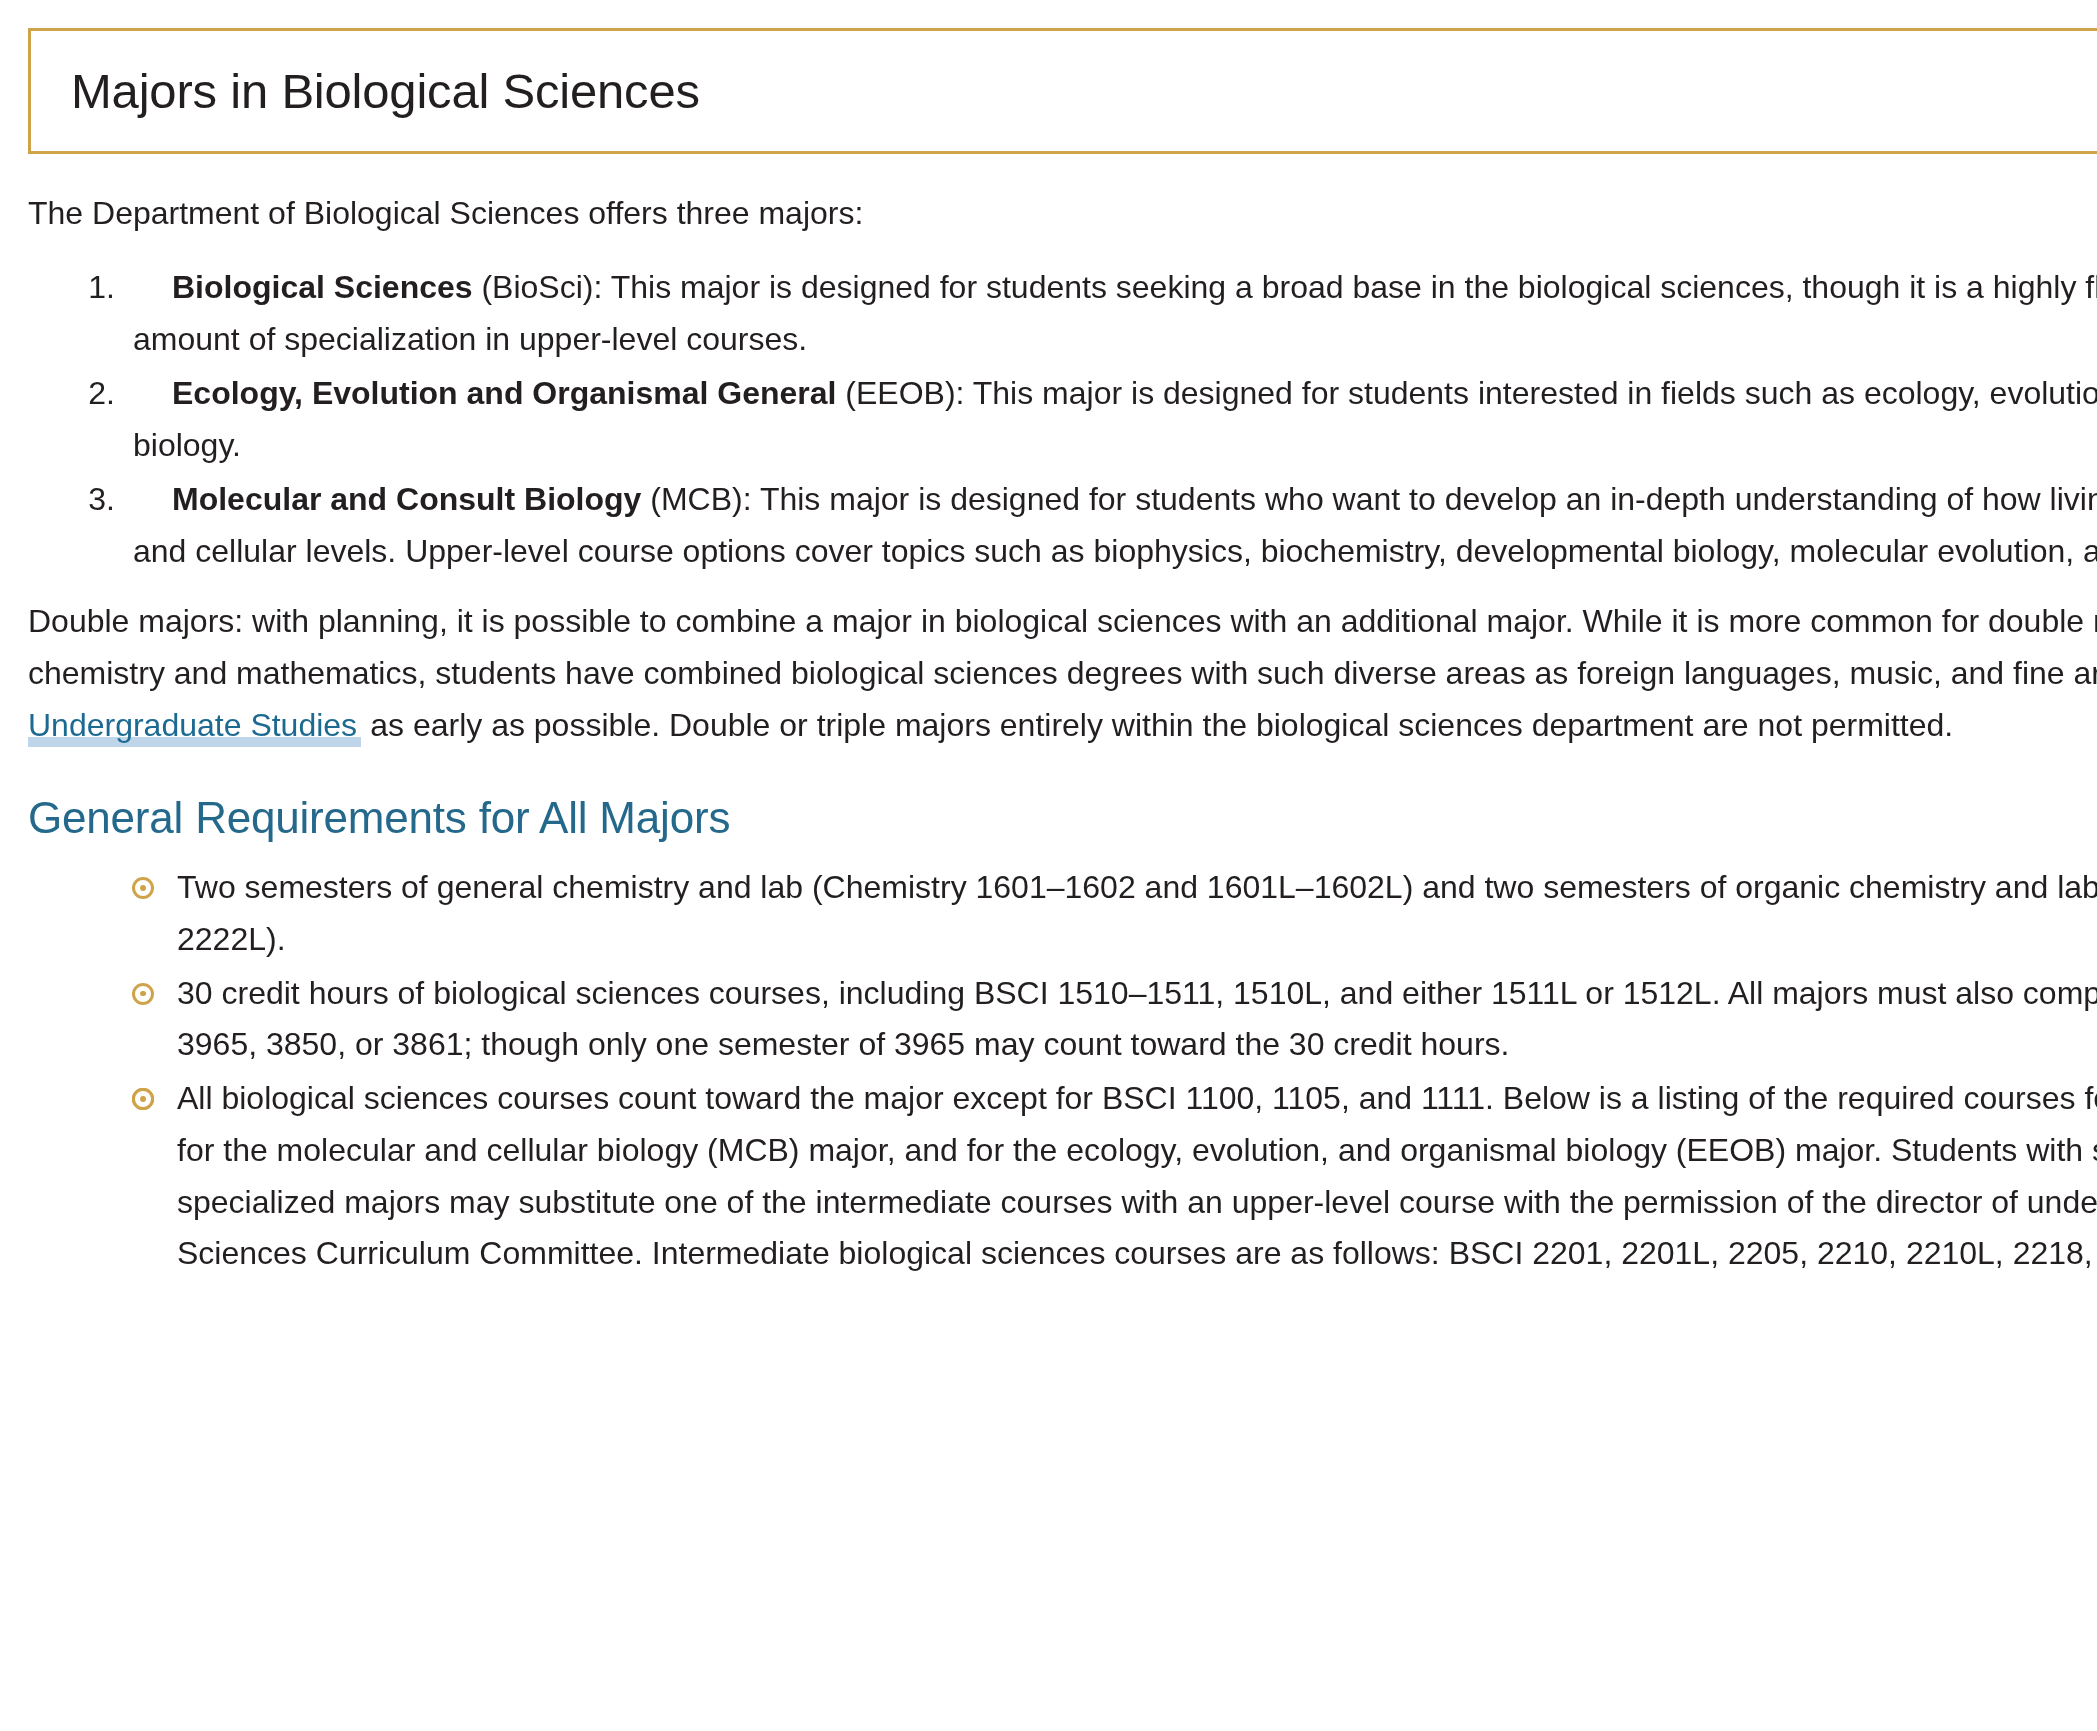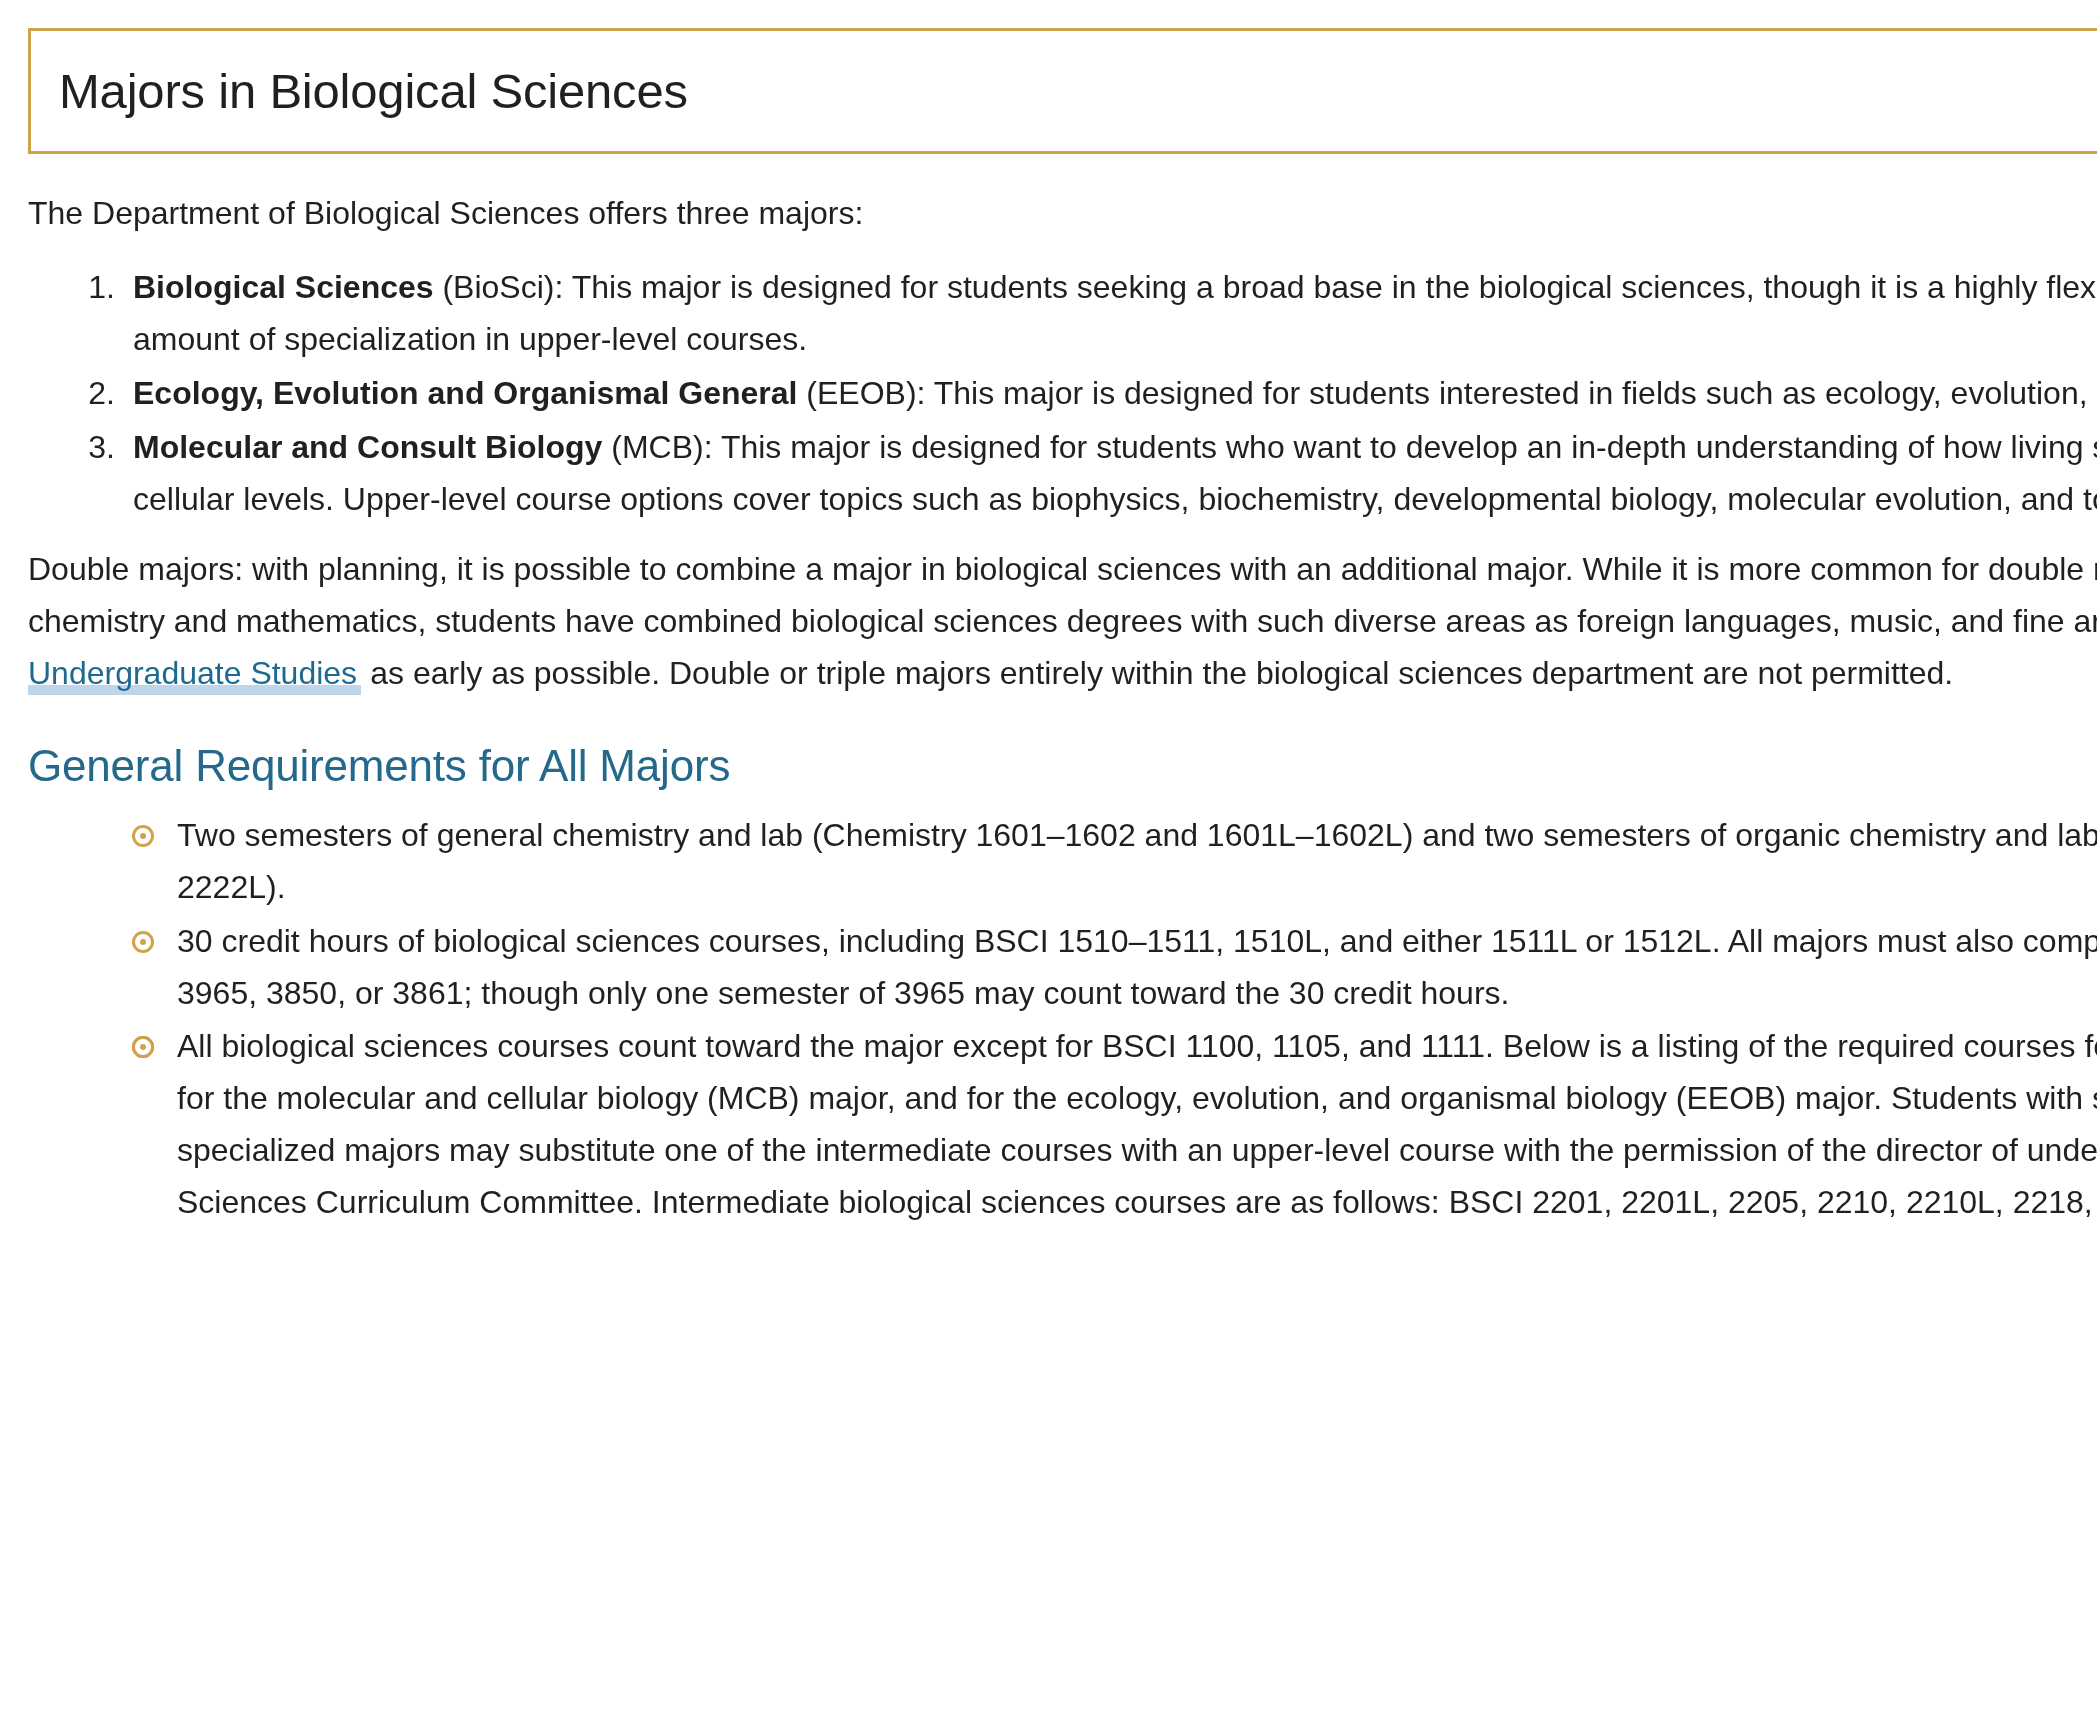--- a/index.html
+++ b/index.html
@@ -34,21 +34,21 @@
     border: 3.4px solid #cfa349;
     background: #ffffff;
     display: flex;
     align-items: center;
   }
   .title-text {
     font-size: 49px;
     font-weight: 400;
     line-height: 1.2;
     color: #231f20;
-    padding-left: 28px;
+    padding-left: 40px;
     letter-spacing: -0.2px;
     white-space: nowrap;
   }
 
   
   .content {
     margin-top: 34px;
     padding: 0 28px 0 28px;
   }
 
@@ -79,21 +79,21 @@
     content: counter(majoritem) ".";
     position: absolute;
     left: 49px;
     top: 0;
     width: 38px;
     text-align: right;
     color: #231f20;
     font-size: 32px;
     line-height: 1.62;
   }
-  .b { font-weight: 700; }
+  .b { font-weight: 700; margin-left: 39px; }
 
   a.inline-link {
     color: #1c6a91;
     text-decoration: none;
     border-bottom: 0;
     background-image: linear-gradient(#bed5ea, #bed5ea);
     background-repeat: no-repeat;
     background-size: 100% 11px;
     background-position: 0 102%;
     padding: 0 4.2px 4.2px 4.2px;

